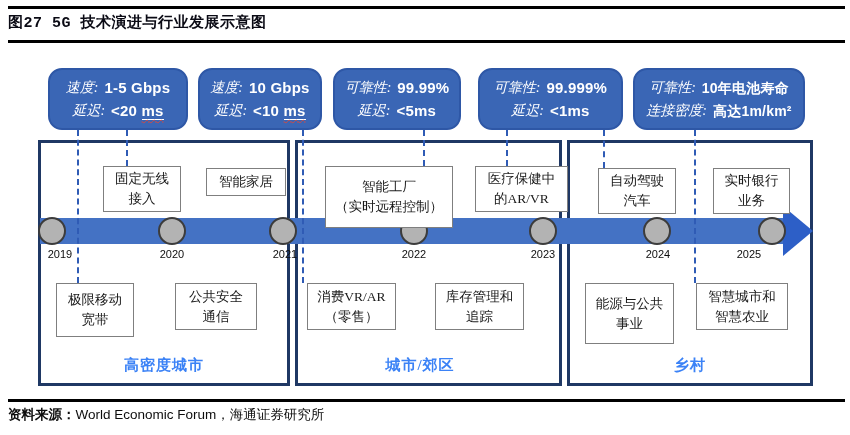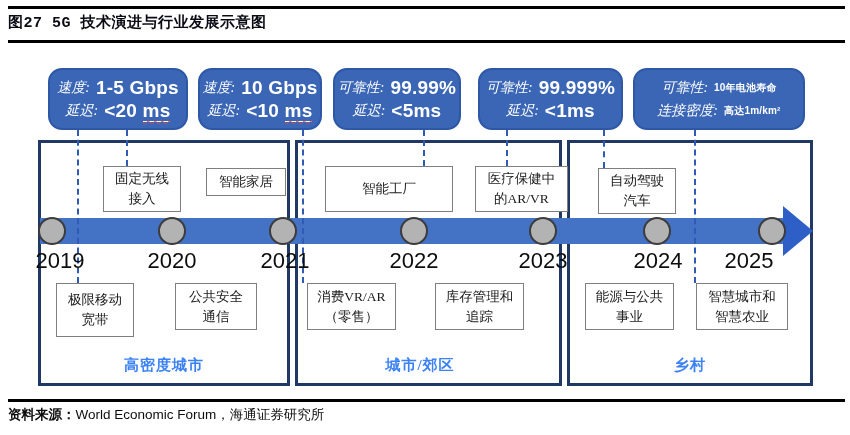--- a/index.html
+++ b/index.html
@@ -13,22 +13,22 @@
     font-family:Liberation Mono, monospace;letter-spacing:.5px;
   }
   
   .callout{
     position:absolute;top:68px;height:62px;background:#3a66b5;border:2px solid #2e57a6;
     border-radius:14px;box-sizing:border-box;color:#fff;display:flex;flex-direction:column;
     justify-content:center;align-items:center;gap:1px;z-index:6;
   }
   .cline{display:flex;align-items:center;gap:6px;white-space:nowrap;line-height:22px;}
   .clabel{font-family:"Liberation Serif",serif;font-style:italic;font-size:14px;}
-  .cvalue{font-weight:bold;font-size:19px;letter-spacing:.2px;}
-  .callout.small .cvalue{font-size:10px;}
+  .cvalue{font-weight:bold;font-size:15px;letter-spacing:.2px;}
+  .callout.small .cvalue{font-size:14px;}
   .msu{
     border-bottom:1px solid #fff;
     text-decoration:underline wavy #d24a43 1px;text-decoration-skip-ink:none;text-underline-offset:3px;
   }
   .msu:empty{display:none;}
   
   .dash{position:absolute;width:0;border-left:2px dashed #2f5bb5;z-index:3;}
   
   .region{position:absolute;top:140px;height:246px;border:3px solid #1f3864;box-sizing:border-box;background:transparent;z-index:1;}
   .rlabel{
@@ -39,21 +39,21 @@
   .band{position:absolute;left:40px;top:218px;width:745px;height:26px;background:#4472c4;z-index:2;}
   .arrowhead{
     position:absolute;left:783px;top:206px;width:0;height:0;z-index:2;
     border-top:25px solid transparent;border-bottom:25px solid transparent;border-left:30px solid #2d5fc7;
   }
   .circle{
     position:absolute;top:217px;width:28px;height:28px;border-radius:50%;
     background:#b3b3b3;border:2px solid #3c3c3c;box-sizing:border-box;z-index:4;
   }
   .year{
-    position:absolute;top:248px;width:64px;text-align:center;font-size:22px;color:#0d0d0d;z-index:4;
+    position:absolute;top:248px;width:64px;text-align:center;font-size:11px;color:#0d0d0d;z-index:4;
     font-family:"Liberation Sans",sans-serif;
   }
   
   .appbox{
     position:absolute;background:#fff;border:1px solid #7f7f7f;box-sizing:border-box;z-index:5;
     display:flex;flex-direction:column;justify-content:center;align-items:center;
     font-family:"Liberation Serif",serif;font-size:13.5px;color:#1a1a1a;line-height:20px;text-align:center;margin-left:8px;
   }
   .appbox div:empty{display:none;}
   
@@ -152,49 +152,54 @@
   <div class="year" style="left:626px">2024</div>
   <div class="year" style="left:717px">2025</div>
 
   <div class="appbox" style="left:95px;top:166px;width:78px;height:46px">
     <div>固定无线</div>
       <div>接入</div>
   </div>
   <div class="appbox" style="left:198px;top:168px;width:80px;height:28px">
     <div>智能家居</div>
   </div>
-  <div class="appbox" style="left:317px;top:166px;width:128px;height:46px">
+  <div class="appbox" style="left:317px;top:166px;width:128px;height:62px">
     <div>智能工厂</div>
+      <div>（实时远程控制）</div>
   </div>
   <div class="appbox" style="left:467px;top:166px;width:93px;height:46px">
     <div>医疗保健中</div>
       <div>的AR/VR</div>
   </div>
   <div class="appbox" style="left:590px;top:168px;width:78px;height:46px">
     <div>自动驾驶</div>
       <div>汽车</div>
   </div>
+  <div class="appbox" style="left:705px;top:168px;width:77px;height:46px">
+    <div>实时银行</div>
+      <div>业务</div>
+  </div>
 
   <div class="appbox" style="left:48px;top:283px;width:78px;height:54px">
     <div>极限移动</div>
       <div>宽带</div>
   </div>
   <div class="appbox" style="left:299px;top:283px;width:89px;height:47px">
     <div>消费VR/AR</div>
       <div>（零售）</div>
   </div>
   <div class="appbox" style="left:167px;top:283px;width:82px;height:47px">
     <div>公共安全</div>
       <div>通信</div>
   </div>
   <div class="appbox" style="left:427px;top:283px;width:89px;height:47px">
     <div>库存管理和</div>
       <div>追踪</div>
   </div>
-  <div class="appbox" style="left:577px;top:283px;width:89px;height:47px">
+  <div class="appbox" style="left:577px;top:283px;width:89px;height:61px">
     <div>能源与公共</div>
       <div>事业</div>
   </div>
   <div class="appbox" style="left:688px;top:283px;width:92px;height:47px">
     <div>智慧城市和</div>
       <div>智慧农业</div>
   </div>
 
   <div class="rlabel" style="left:94px;width:140px">高密度城市</div>
   <div class="rlabel" style="left:350px;width:140px">城市/郊区</div>

